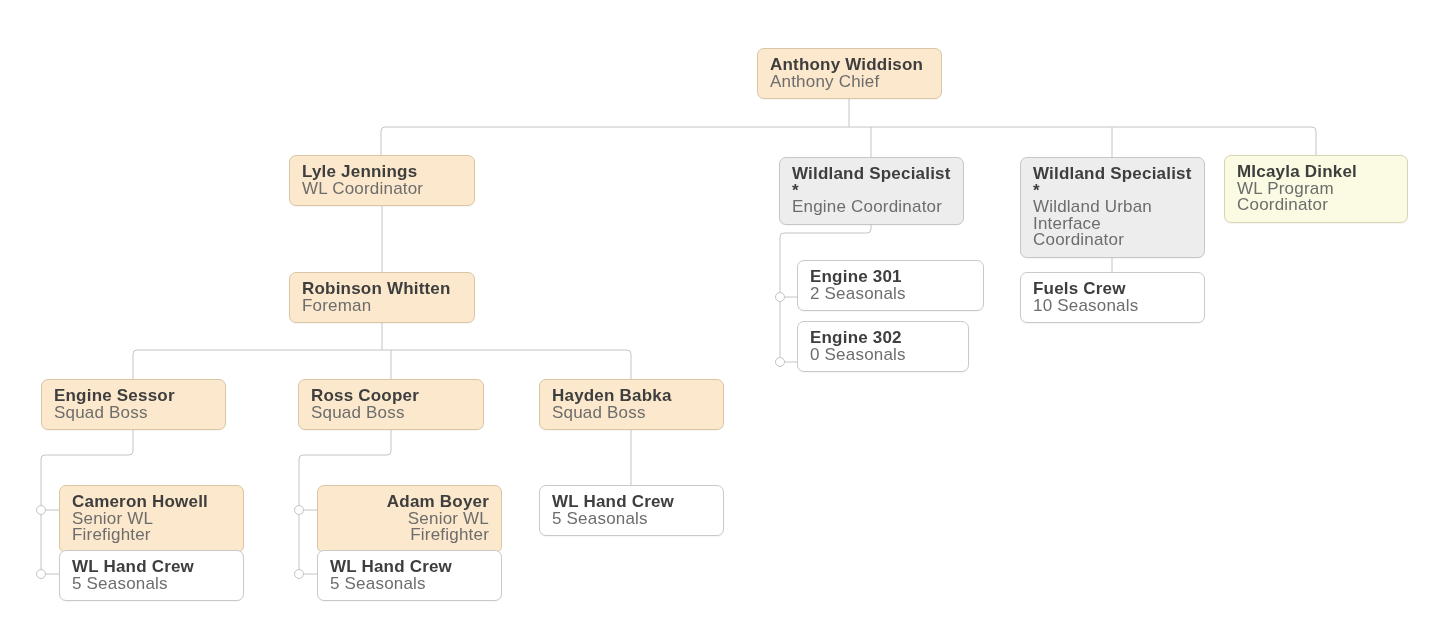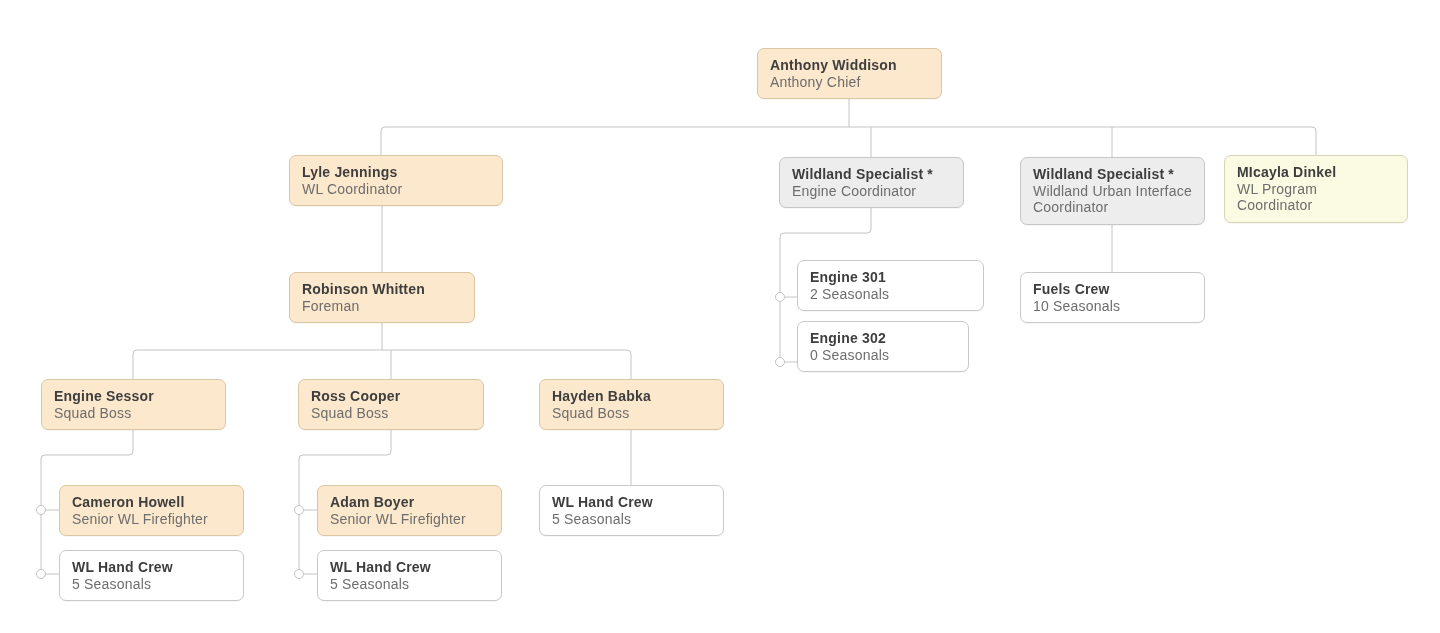--- a/index.html
+++ b/index.html
@@ -4,21 +4,21 @@
 <style>
   html,body { margin:0; padding:0; background:#ffffff; }
   .canvas {
     position:relative; width:1440px; height:633px; background:#ffffff;
     font-family:"Liberation Sans", sans-serif; overflow:hidden;
   }
   svg.lines { position:absolute; left:0; top:0; width:1440px; height:633px; }
   .node {
     position:absolute; box-sizing:border-box; border-radius:7px;
     border:1px solid #c9c9c9; background:#ffffff; padding:8px 12px;
-    font-size:14px; line-height:16.5px; letter-spacing:0.2px;
+    font-size:17px; line-height:16.5px; letter-spacing:0.2px;
     box-shadow:0 1px 1px rgba(0,0,0,0.04); cursor:pointer;
   }
   .node .name { display:block; font-weight:bold; color:#3e3e3e; }
   .node .title { display:block; color:#6d6d6d; }
   .node.peach  { background:#fce8cc; border-color:#dac6a4; }
   .node.gray   { background:#ededed; border-color:#c6c6c6; }
   .node.yellow { background:#fbfae2; border-color:#d8d5b4; }
   .node.white  { background:#ffffff; border-color:#c9c9c9; }
 </style>
 </head>
@@ -65,21 +65,21 @@
       <circle cx="299" cy="510" r="4.5"></circle>
       <circle cx="299" cy="574" r="4.5"></circle>
     </g>
   </svg>
 
   <div class="node peach" style="left:757px; top:48px; width:185px;">
     <span class="name">Anthony Widdison</span>
     <span class="title">Anthony Chief</span>
   </div>
 
-  <div class="node peach" style="left:289px; top:155px; width:214px;">
+  <div class="node peach" style="left:289px; top:155px; width:186px;">
     <span class="name">Lyle Jennings</span>
     <span class="title">WL Coordinator</span>
   </div>
 
   <div class="node gray" style="left:779px; top:157px; width:185px;">
     <span class="name">Wildland Specialist *</span>
     <span class="title">Engine Coordinator</span>
   </div>
 
   <div class="node gray" style="left:1020px; top:157px; width:185px;">
@@ -130,21 +130,21 @@
   <div class="node peach" style="left:59px; top:485px; width:185px;">
     <span class="name">Cameron Howell</span>
     <span class="title">Senior WL Firefighter</span>
   </div>
 
   <div class="node white" style="left:59px; top:550px; width:185px;">
     <span class="name">WL Hand Crew</span>
     <span class="title">5 Seasonals</span>
   </div>
 
-  <div class="node peach" style="left:317px; top:485px; width:185px;">
+  <div class="node peach" style="left:317px; top:485px; width:185px;text-align:right;">
     <span class="name">Adam Boyer</span>
     <span class="title">Senior WL Firefighter</span>
   </div>
 
   <div class="node white" style="left:317px; top:550px; width:185px;">
     <span class="name">WL Hand Crew</span>
     <span class="title">5 Seasonals</span>
   </div>
 
   <div class="node white" style="left:539px; top:485px; width:185px;">

